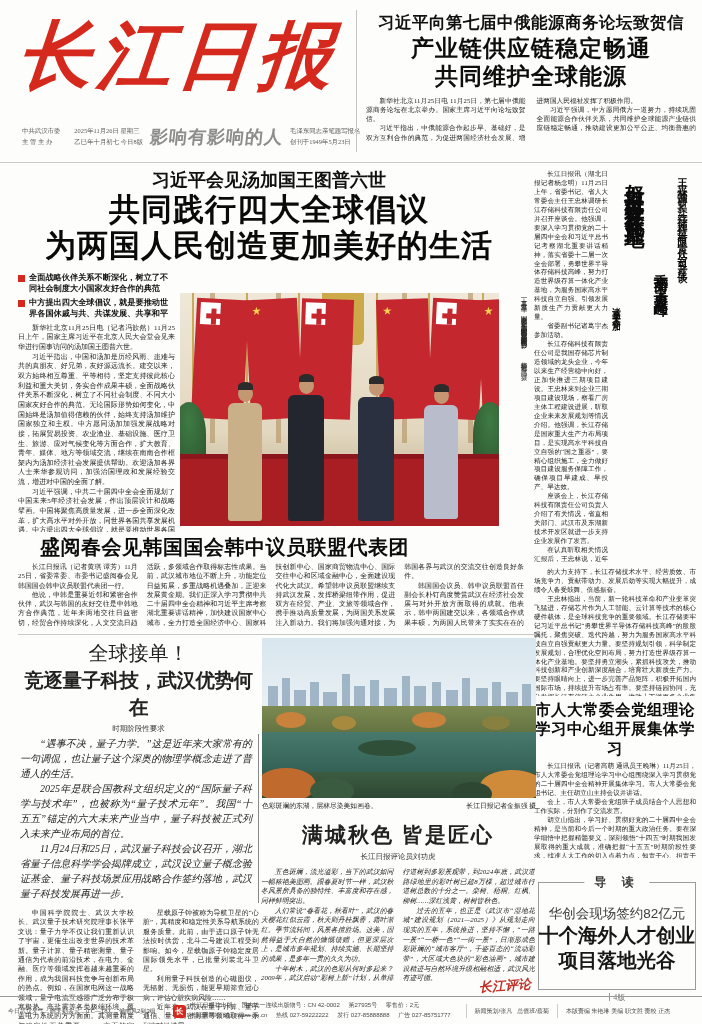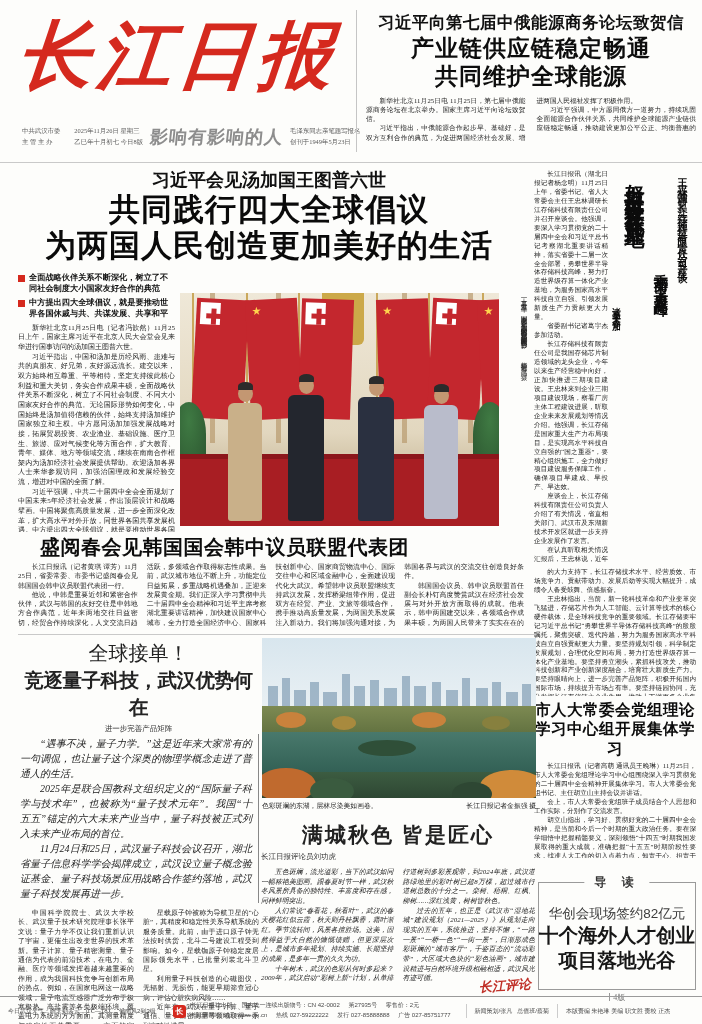--- a/index.html
+++ b/index.html
@@ -109,21 +109,21 @@
       background:linear-gradient(#49796c,#2f5d52);}
   .isle{position:absolute;left:96px;top:102px;width:58px;height:16px;border-radius:50%;background:#2f4f38;}
   .fg{position:absolute;left:0;bottom:0;width:100%;height:26px;background:linear-gradient(#3c5c41,#2e4733);}
   .fgtree{position:absolute;border-radius:50%;}
   .caprow{left:262px;top:801px;width:274px;display:flex;justify-content:space-between;
       font-size:6.8px;color:#222;}
   
   .autumn{left:261px;top:815px;width:274px;height:180px;}
   .autumn .hl{font-size:21px;font-weight:900;text-align:center;letter-spacing:2px;
       font-family:"Liberation Sans",sans-serif;margin-top:6px;}
-  .autumn .byline{font-size:7.5px;margin-top:3px;color:#333;
+  .autumn .byline{font-size:7.5px;text-align:center;margin-top:3px;color:#333;
       font-family:"Liberation Sans",sans-serif;}
   .autumn .cols{margin-top:5px;column-count:2;column-gap:9px;height:118px;overflow:hidden;
       font-style:italic;font-size:6.9px;line-height:1.4;text-align:justify;word-break:break-all;}
   .autumn .sig{position:absolute;right:4px;bottom:0;color:#c03028;font-weight:900;font-style:italic;
       font-size:13px;transform:rotate(-4deg);font-family:"DejaVu Serif",serif;}
   
   .footer{left:0;top:996px;width:702px;height:28px;border-top:1px solid #9a9a9a;
       display:flex;align-items:center;font-size:6px;color:#4a4a4a;
       font-family:"Liberation Sans",sans-serif;}
   .fgrp{padding:0 8px;display:flex;align-items:center;gap:5px;}
@@ -294,21 +294,21 @@
       <p>长江日报讯（记者黄琪 谭芳）11月25日，省委常委、市委书记盛阅春会见韩国国会韩中议员联盟代表团一行。</p>
       <p>他说，中韩是重要近邻和紧密合作伙伴，武汉与韩国的友好交往是中韩地方合作典范，近年来两地交往日益密切，经贸合作持续深化，人文交流日趋活跃，多领域合作取得标志性成果。当前，武汉城市地位不断上升，功能定位日益拓展，多重战略机遇叠加，正迎来发展黄金期。我们正深入学习贯彻中共二十届四中全会精神和习近平主席考察湖北重要讲话精神，加快建设国家中心城市，全力打造全国经济中心、国家科技创新中心、国家商贸物流中心、国际交往中心和区域金融中心，全面建设现代化大武汉。希望韩中议员联盟继续支持武汉发展，发挥桥梁纽带作用，促进双方在经贸、产业、文旅等领域合作，携手推动高质量发展，为两国关系发展注入新动力。我们将加强沟通对接，为韩国各界与武汉的交流交往创造良好条件。</p>
       <p>韩国国会议员、韩中议员联盟首任副会长朴钉高度赞赏武汉在经济社会发展与对外开放方面取得的成就。他表示，韩中两国建交以来，各领域合作成果丰硕，为两国人民带来了实实在在的福祉。韩国国会韩中议员联盟始终致力于促进两国立法机构对话与地方合作，愿积极发挥桥梁作用，推动更多韩国各界人士深入了解武汉，拓展双方在经贸、科技、人文、旅游等领域的互利合作，为韩中战略合作伙伴关系发展和武汉现代化建设作出积极贡献。</p>
     </div>
 
   <div class="abs rule" style="left:18px;top:634px;width:518px;height:1px;"></div>
 
   <div class="abs quantum">
     <div class="h1">全球接单！</div>
     <div class="h2">竞逐量子科技，武汉优势何在</div>
-    <div class="byline">进一步完善产品矩阵</div>
+    <div class="byline">时期阶段性要求</div>
     <div class="intro body">
         <p>“遇事不决，量子力学。”这是近年来大家常有的一句调侃，也让量子这个深奥的物理学概念走进了普通人的生活。</p>
         <p>2025年是联合国教科文组织定义的“国际量子科学与技术年”，也被称为“量子技术元年”。我国“十五五”锚定的六大未来产业当中，量子科技被正式列入未来产业布局的首位。</p>
         <p>11月24日和25日，武汉量子科技会议召开，湖北省量子信息科学学会揭牌成立，武汉设立量子概念验证基金、量子科技场景应用战略合作签约落地，武汉量子科技发展再进一步。</p>
       </div>
     <div class="cols body">
         <p>中国科学院院士、武汉大学校长、武汉量子技术研究院理事长张平文说：量子力学不仅让我们重新认识了宇宙，更催生出改变世界的技术革新。量子计算、量子精密测量、量子通信为代表的前沿技术，在电力、金融、医疗等领域发挥着越来越重要的作用，成为我国科技竞争与创新布局的热点。例如，在国家电网这一战略领域，量子电流互感器广泛分布于极寒极热、高盐雾等各类极端环境，覆盖电力系统的方方面面。其测量精度与稳定性至关重要——一方面能守护“特高压”等“电力大动脉”安全运行，另一方面关联亿万普通百姓的电费计量精准性，保障民生账单的公平公正。</p>
         <p>星载原子钟被称为导航卫星的“心脏”，其精度和稳定性关系导航系统的服务质量。此前，由于进口原子钟无法按时供货，北斗二号建设工程受到影响。如今，星载铷原子钟稳定度居国际领先水平，已批量列装北斗卫星。</p>
         <p>利用量子科技创造的心磁图仪，无辐射、无损伤，能更早期筛查冠心病，评估心脏疾病风险……</p>
         <p>近年来，武汉在量子计算、量子通信、量子精密测量等领域取得一系列突破性进展——</p>

